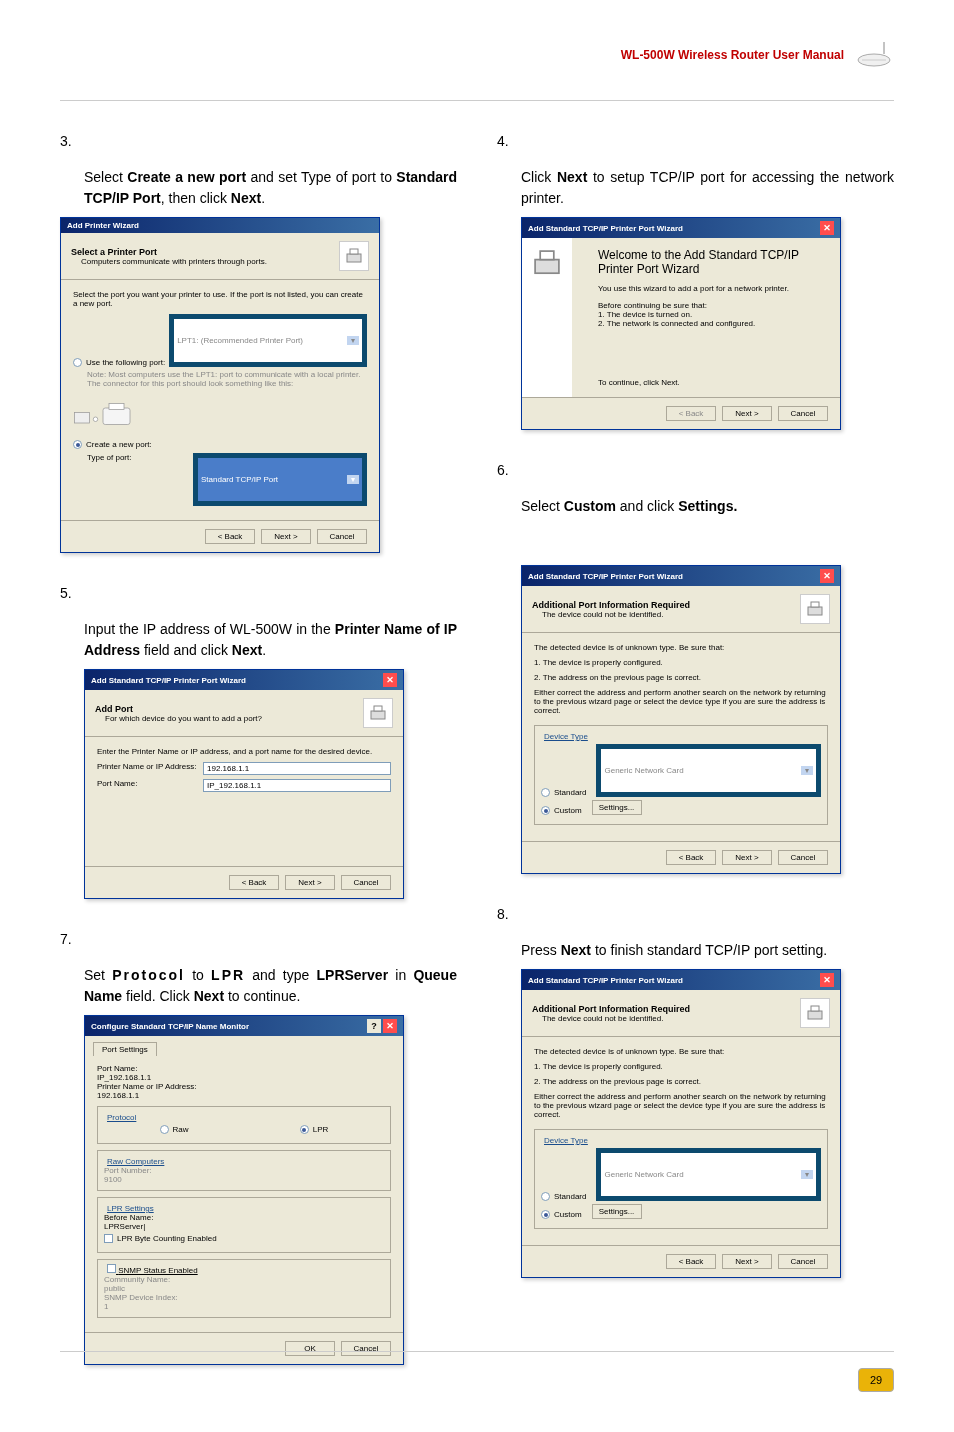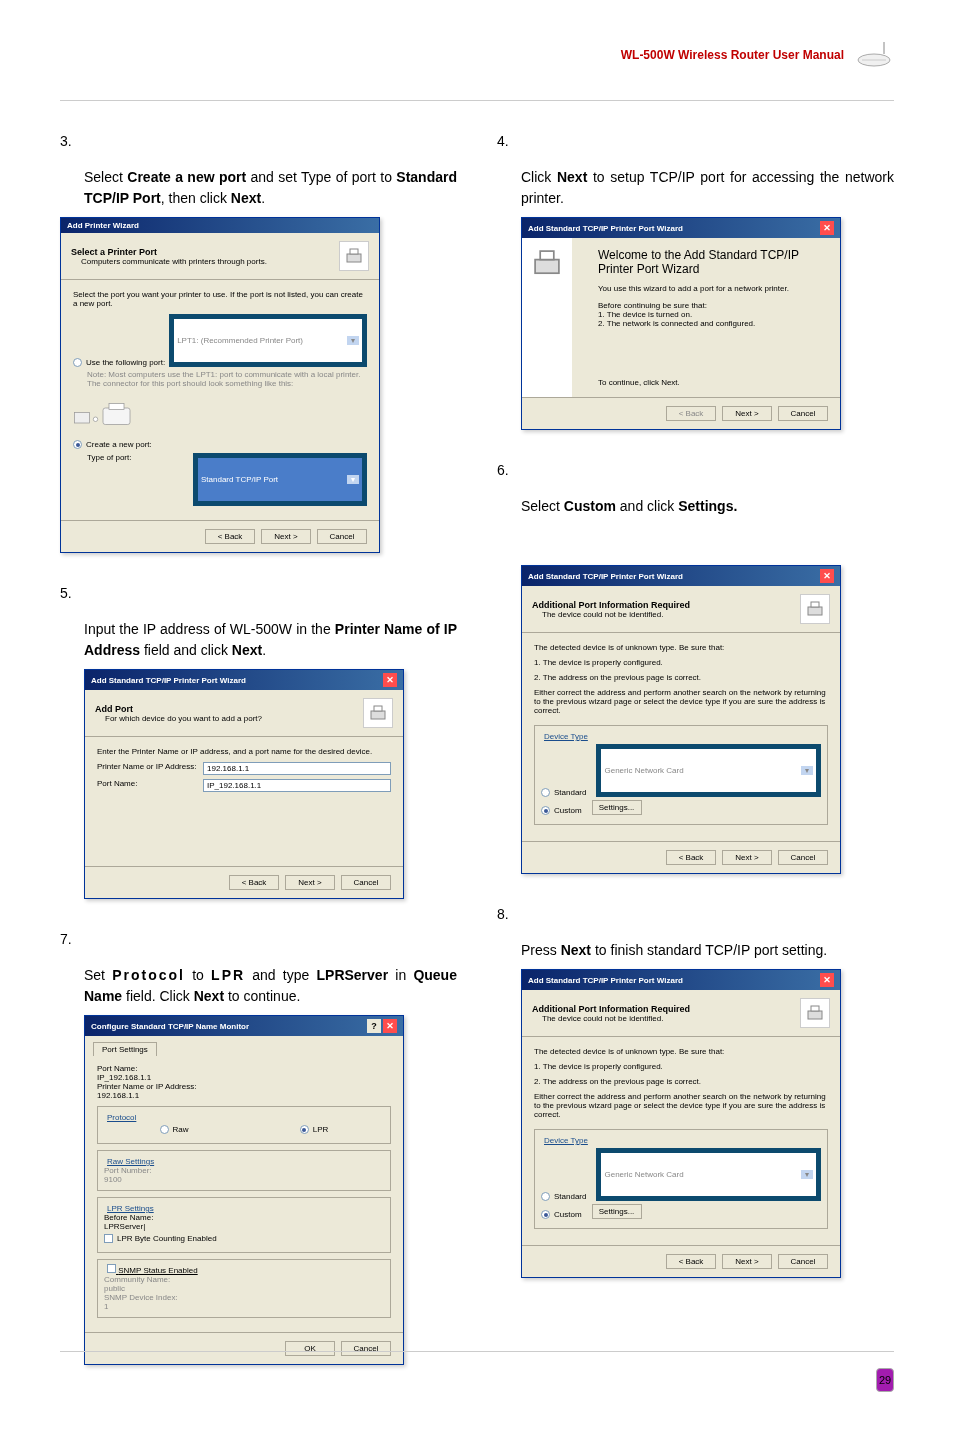--- a/index.html
+++ b/index.html
@@ -33,21 +33,21 @@
   .dialog-btns { display: flex; justify-content: flex-end; gap: 6px; padding: 8px 12px; background: #ece9d8; border-top: 1px solid #aca899; }
   .winbtn { border: 1px solid #aca899; background: #ece9d8; padding: 2px 4px; font-size: 8px; min-width: 50px; text-align: center; }
   .radio { display: flex; align-items: flex-end; gap: 4px; margin: 3px 0; }
   .radio .dot { width: 9px; height: 9px; border: 1px solid #7f9db9; border-radius: 50%; display: flex; align-items: center; justify-content: center; background: #fff; }
   .radio .dot .fill { width: 4px; height: 4px; border-radius: 50%; background: #3b5998; }
   .chk { width: 9px; height: 9px; border: 1px solid #7f9db9; background: #fff; display: inline-block; }
   .dropdown { border: 5px solid #0c4a6e; background: #fff; padding: 17px 3px; display: flex; justify-content: space-between; align-items: center; }
   .dropdown .arrow { background: #c2d5f0; width: 12px; text-align: center; }
   .gray { color: #888; }
   .printer-img { width: 60px; height: 40px; margin: 6px 0; display: flex; align-items: flex-end; }
-  .page-num { position: absolute; bottom: 40px; right: 60px; width: 18px; height: 24px; border: 1px solid #aaa; border-radius: 4px; display: flex; align-items: center; justify-content: center; font-size: 11px; background: #a21caf; }
+  .page-num { position: absolute; bottom: 40px; right: 60px; width: 36px; height: 24px; border: 1px solid #aaa; border-radius: 4px; display: flex; align-items: center; justify-content: center; font-size: 11px; background: #eab308; }
   .welcome-layout { display: flex; }
   .welcome-left { width: 50px; background: #fff; padding: 8px; display: flex; align-items: flex-start; justify-content: center; }
   .welcome-right { flex: 1; padding: 10px; }
   .welcome-title { font-family: "Trebuchet MS", sans-serif; font-size: 12px; margin-bottom: 8px; }
   .fieldset { border: 1px solid #aca899; padding: 6px; margin: 6px 0; }
   .fieldset .legend { font-size: 8px; color: #1a4d8c; margin-top: -11px; background: #ece9d8; display: inline-block; padding: 0 3px; text-decoration: underline; }
   .port-settings-body { background: #ece9d8; padding: 8px 12px; }
   .tab { border: 1px solid #aca899; border-bottom: none; background: #ece9d8; padding: 2px 8px; display: inline-block; font-size: 8px; }
   svg { display: block; }
   hr.hdr { border: none; border-top: 1px solid #ccc; margin-top: 4px; }
@@ -210,21 +210,21 @@
                   </div>
                 <div class="radio">
                     <div class="dot">
                       <div class="fill"></div>
                     </div>
                     <span>LPR</span>
                   </div>
               </div>
             </div>
             <div class="fieldset">
-              <div class="legend">Raw Settings</div>
+              <div class="legend">Raw Computers</div>
               <div class="field gray"><label>Port Number:</label><div class="inputlike gray">9100</div></div>
             </div>
             <div class="fieldset">
               <div class="legend">LPR Settings</div>
               <div class="field"><label>Before Name:</label><div class="inputlike">LPRServer|</div></div>
               <div class="radio">
                   <span class="chk"></span>
                   <span>LPR Byte Counting Enabled</span>
                 </div>
             </div>

